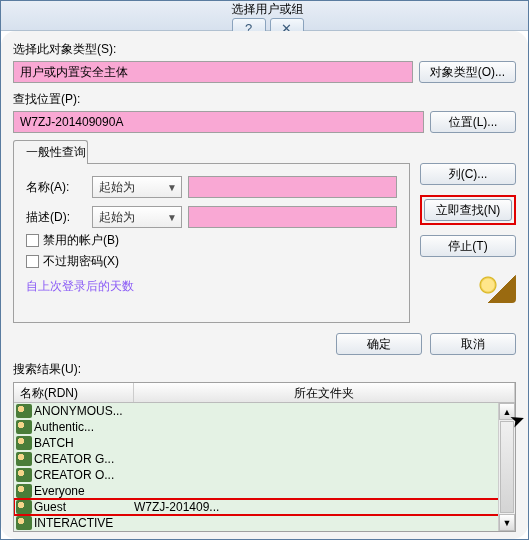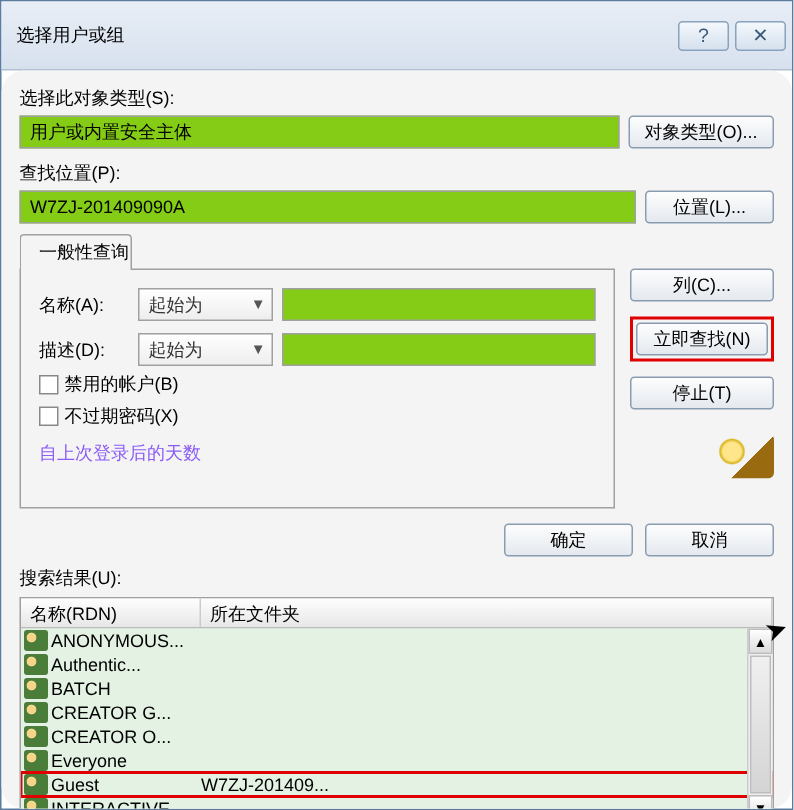--- a/index.html
+++ b/index.html
@@ -13,26 +13,27 @@
   .window {
     width: 529px;
     height: 540px;
     background: #fff;
     border: 1px solid #5a7ca0;
     display: flex;
     flex-direction: column;
     position: relative;
   }
   .titlebar {
-    height: 46px;
+    height: 30px;
     background: linear-gradient(#e8eef6, #d7e1ee);
     border-bottom: 1px solid #b0c0d0;
     display: flex;
     align-items: center;
     padding: 0 4px 0 10px;
+    flex-direction: column;
   }
   .titlebar-title { flex: 1; color: #000; }
   .titlebar-buttons { display: flex; gap: 4px; }
   .tb-btn {
     width: 34px; height: 20px;
     border: 1px solid #8aa3bd;
     border-radius: 3px;
     background: linear-gradient(#f4f8fc,#d5e1ee);
     display:flex; align-items:center; justify-content:center;
     font-size: 13px; color:#3a5a7a;
@@ -44,21 +45,21 @@
     display:flex; flex-direction:column;
     overflow:hidden;
     border-radius:15px;
   }
   .label-row { margin-bottom: 3px; }
   .input-row { display:flex; gap:6px; margin-bottom:8px; }
   .text-input {
     flex:1;
     height:22px;
     border:1px solid #a0a0a0;
-    background:#84cc16;
+    background:#f9a8d4;
     padding: 2px 6px;
     font: inherit;
   }
   .btn {
     height:22px;
     min-width:86px;
     padding: 2px 10px;
     border:1px solid #8a9cb0;
     border-radius:3px;
     background: linear-gradient(#fdfdfd,#e4e9ef);
@@ -110,21 +111,21 @@
     display:flex;
     background: linear-gradient(#fefefe,#e7e7e7);
     border-bottom:1px solid #bbb;
     height:20px;
   }
   .col-h {
     padding:2px 6px;
     border-right:1px solid #ccc;
   }
   .col-h.name { width:120px; }
-  .col-h.folder { flex:1; }
+  .col-h.folder { flex:1;text-align:center; }
   .results-body {
     flex:1; overflow:hidden;
     background:#e4f2e4;
   }
   .row {
     display:flex; align-items:center;
     height:16px; line-height:16px;
     padding-left:2px;
   }
   .row .ico {

